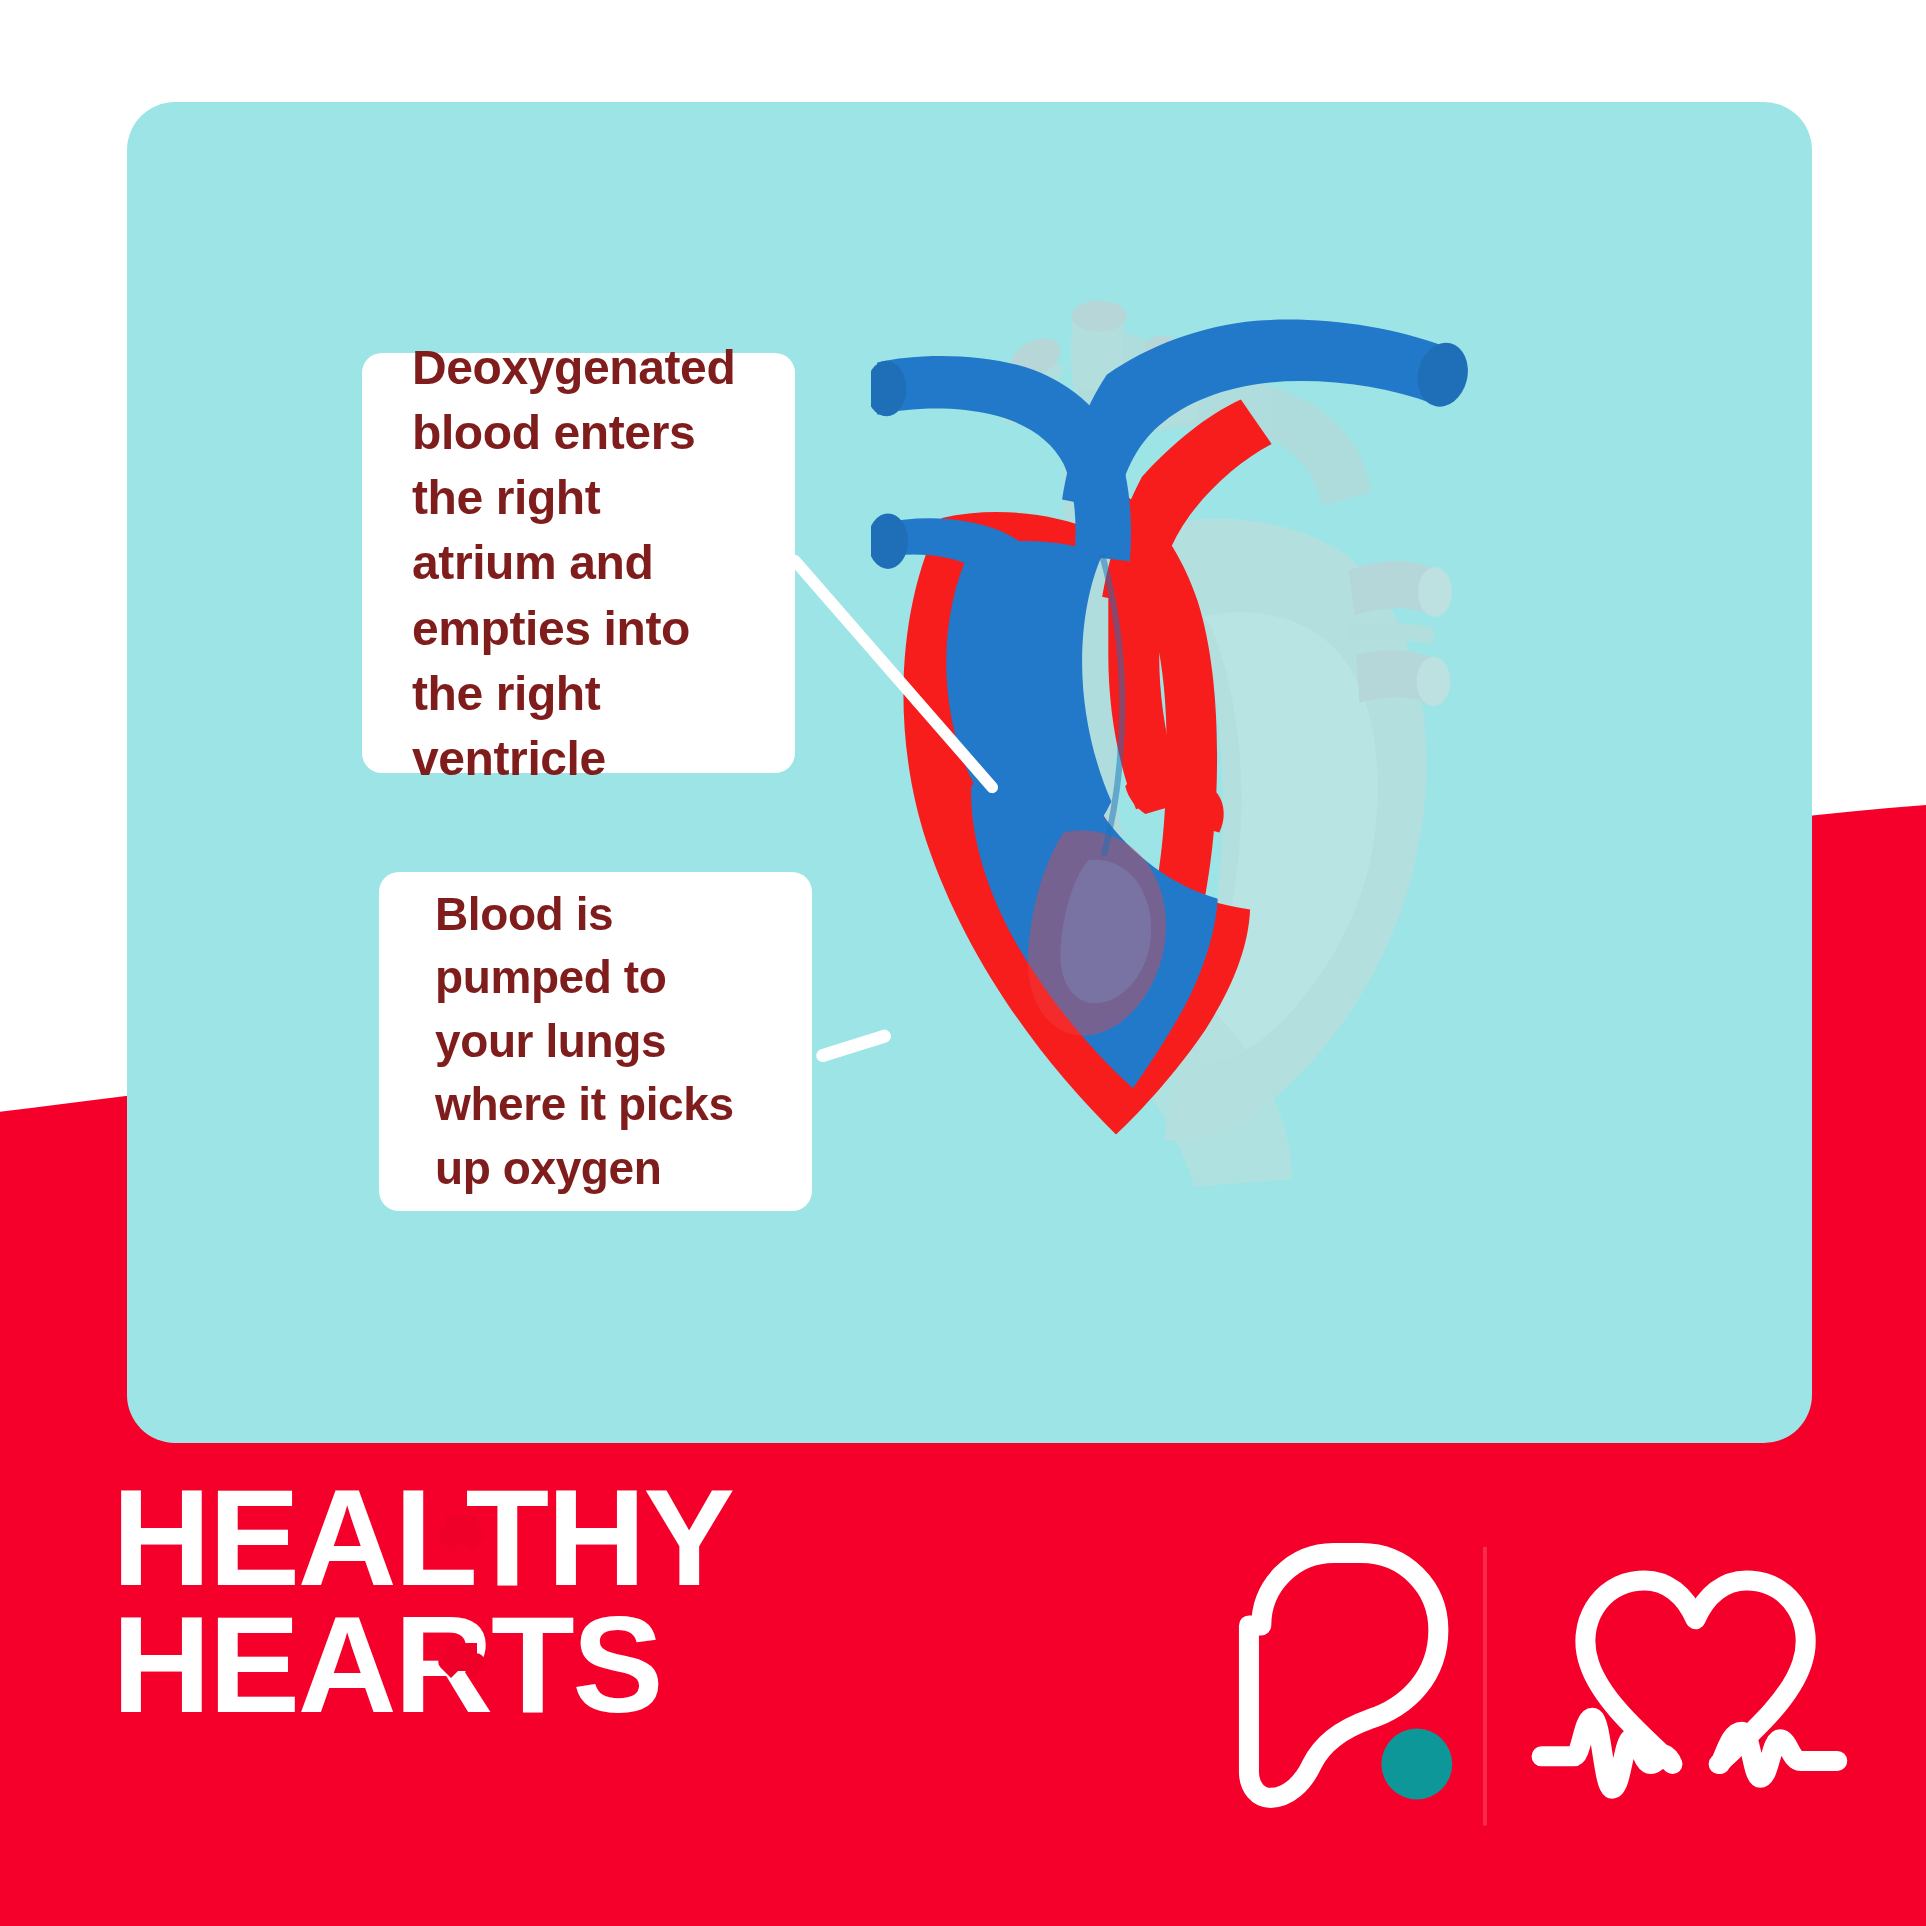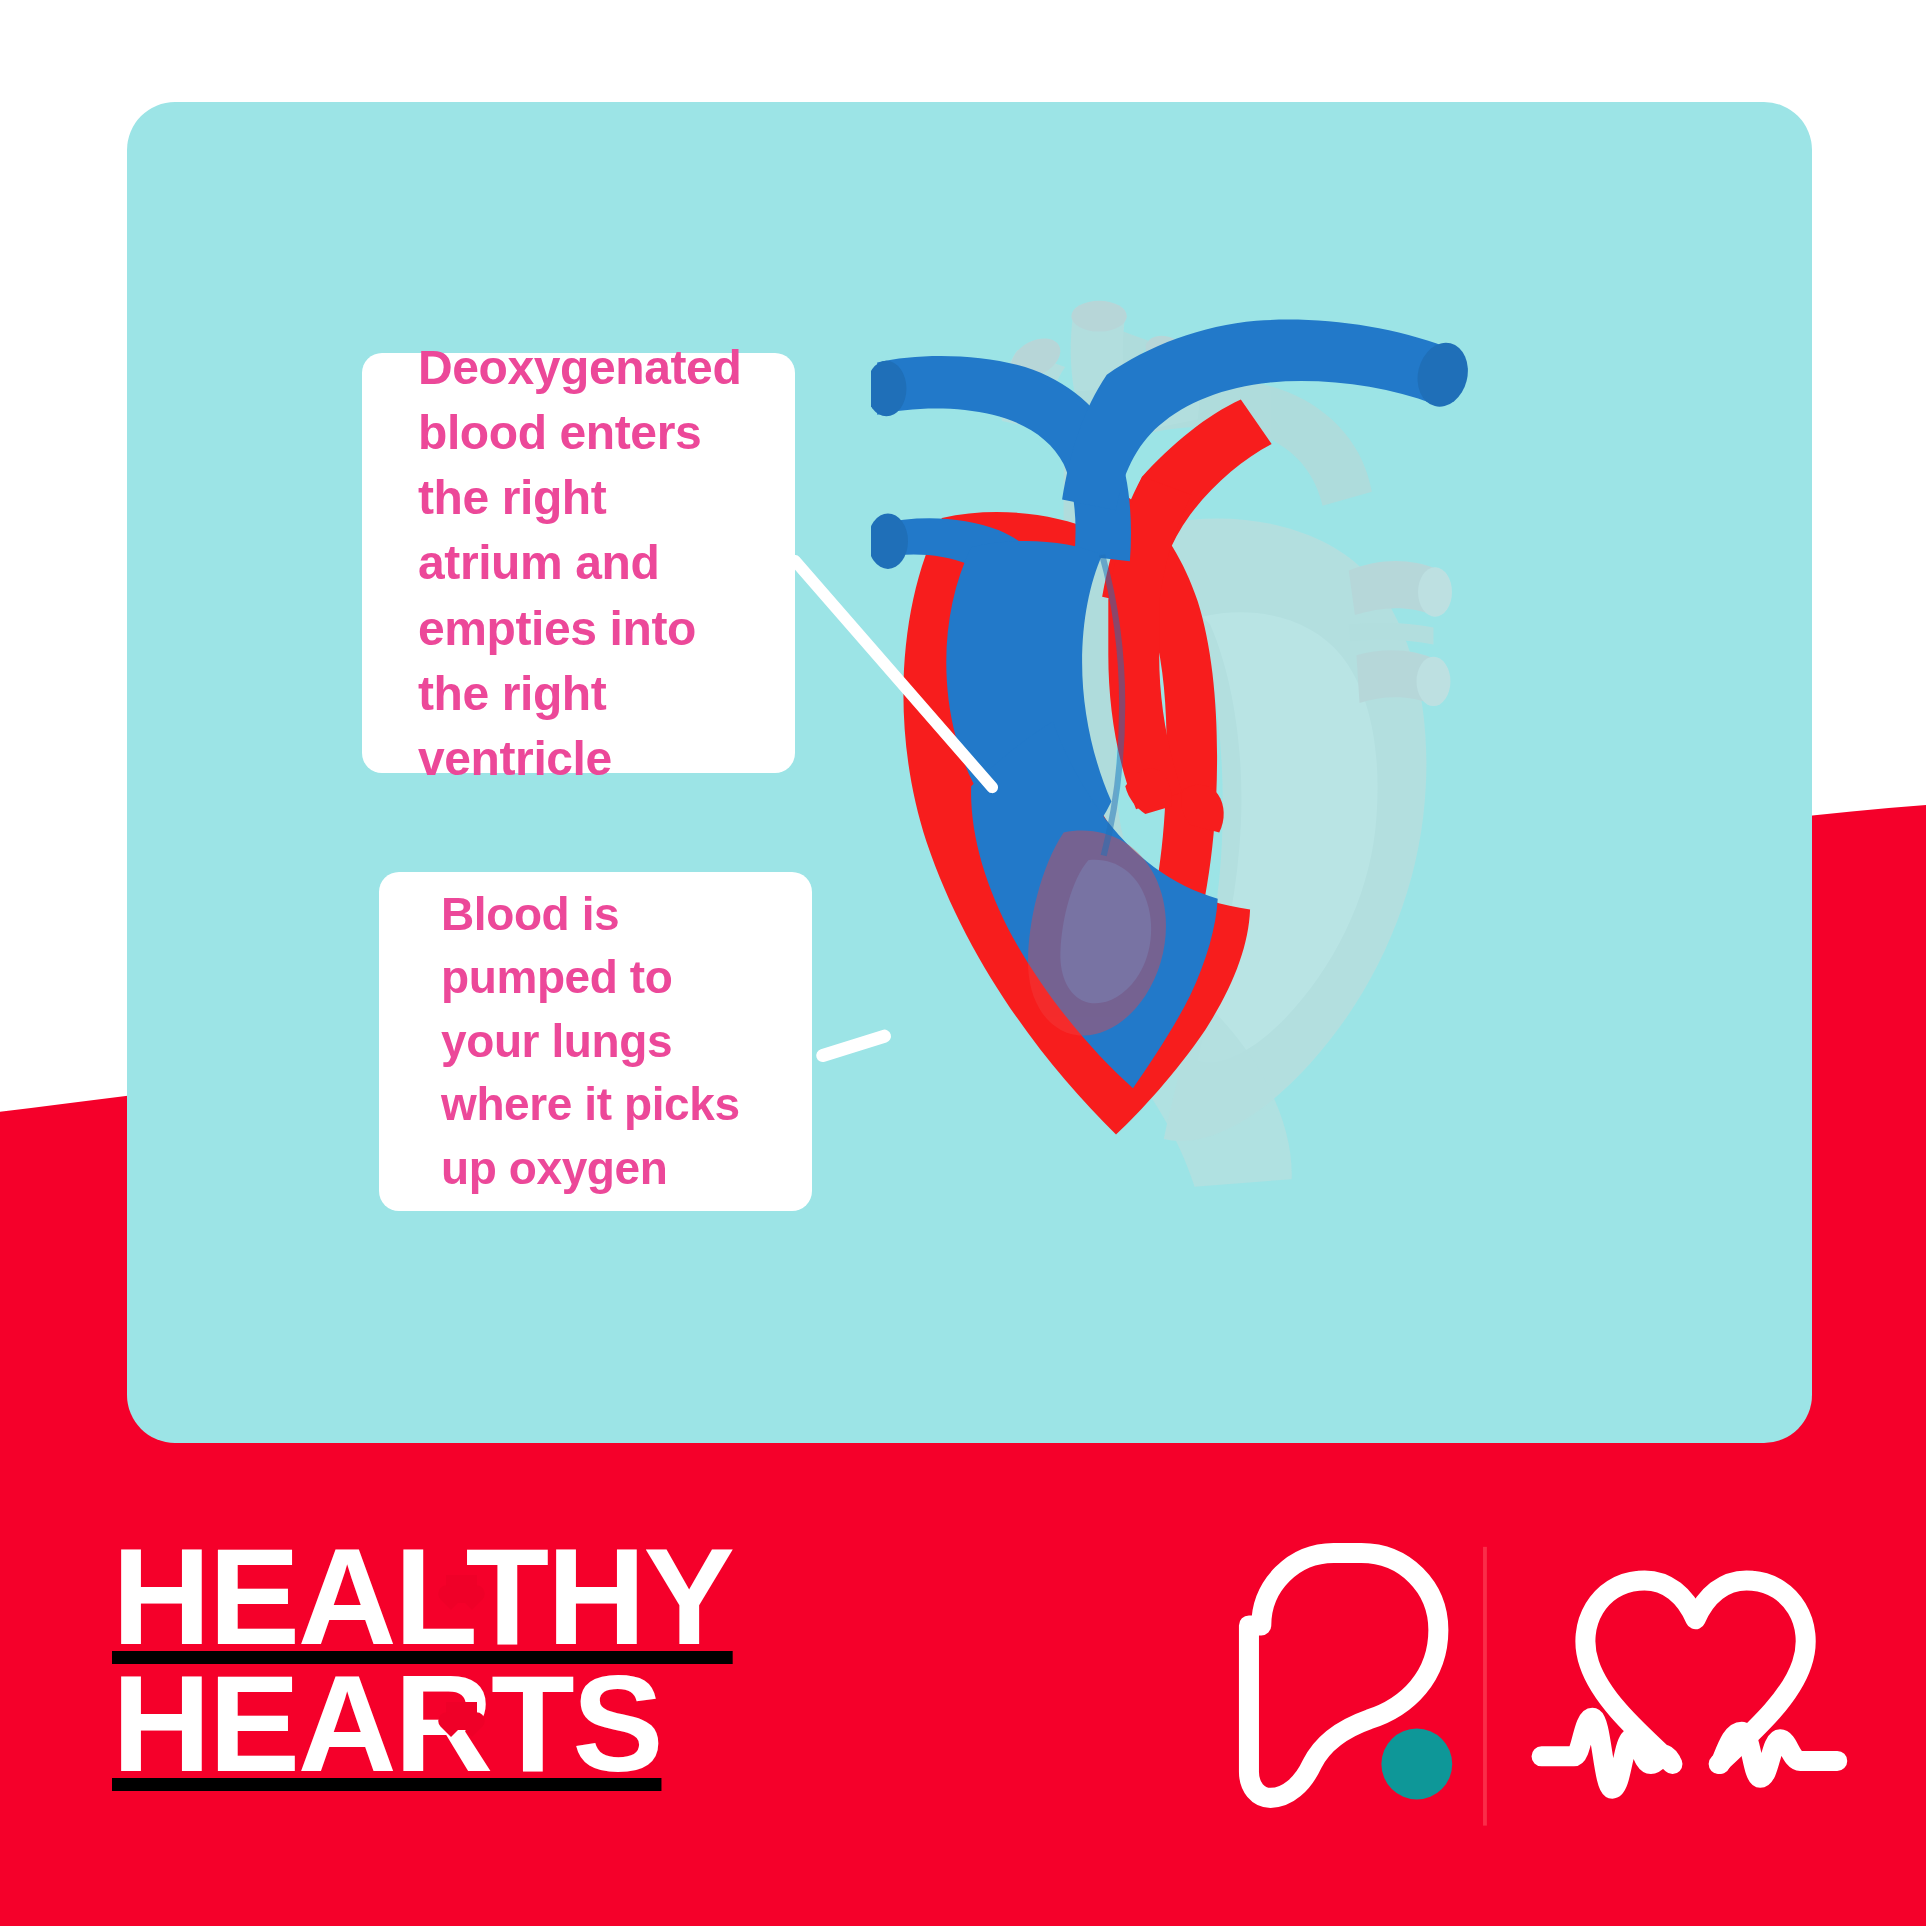--- a/index.html
+++ b/index.html
@@ -16,30 +16,30 @@
   #cyan-panel{
     position:absolute;left:127px;top:102px;width:1685px;height:1341px;
     background:#9ce4e6;border-radius:48px;z-index:2;
   }
   #heart-svg{position:absolute;left:871px;top:293px;width:601px;height:917px;z-index:3;}
   .callout{
     position:absolute;background:#ffffff;border-radius:20px;z-index:4;
     box-sizing:border-box;display:flex;align-items:center;
   }
   .callout p{
-    margin:10px;color:#ec4899;font-weight:bold;
+    margin:4px;color:#7f1d1d;font-weight:bold;
     font-family:"Liberation Sans", sans-serif;
     letter-spacing:-0.4px;
   }
   #callout-1{left:362px;top:353px;width:433px;height:420px;padding:34px 40px 34px 46px;}
   #callout-1 p{font-size:48px;line-height:1.36;}
   #callout-2{left:379px;top:872px;width:433px;height:339px;padding:28px 34px 28px 52px;}
   #callout-2 p{font-size:46px;line-height:1.38;}
   #pointers{position:absolute;inset:0;width:1926px;height:1926px;z-index:5;pointer-events:none;}
-  #logo-block{position:absolute;left:112px;top:1533px;z-index:6;text-decoration:underline;}
+  #logo-block{position:absolute;left:112px;top:1474px;z-index:6;}
   .logo-line{
     color:#ffffff;font-weight:bold;
     font-family:"Liberation Sans", sans-serif;
     font-size:137px;line-height:0.93;letter-spacing:-2.3px;
     position:relative;white-space:nowrap;
   }
   .heart-dot{
     position:absolute;width:31px;height:28px;background:#ef0028;
     pointer-events:none;
   }

